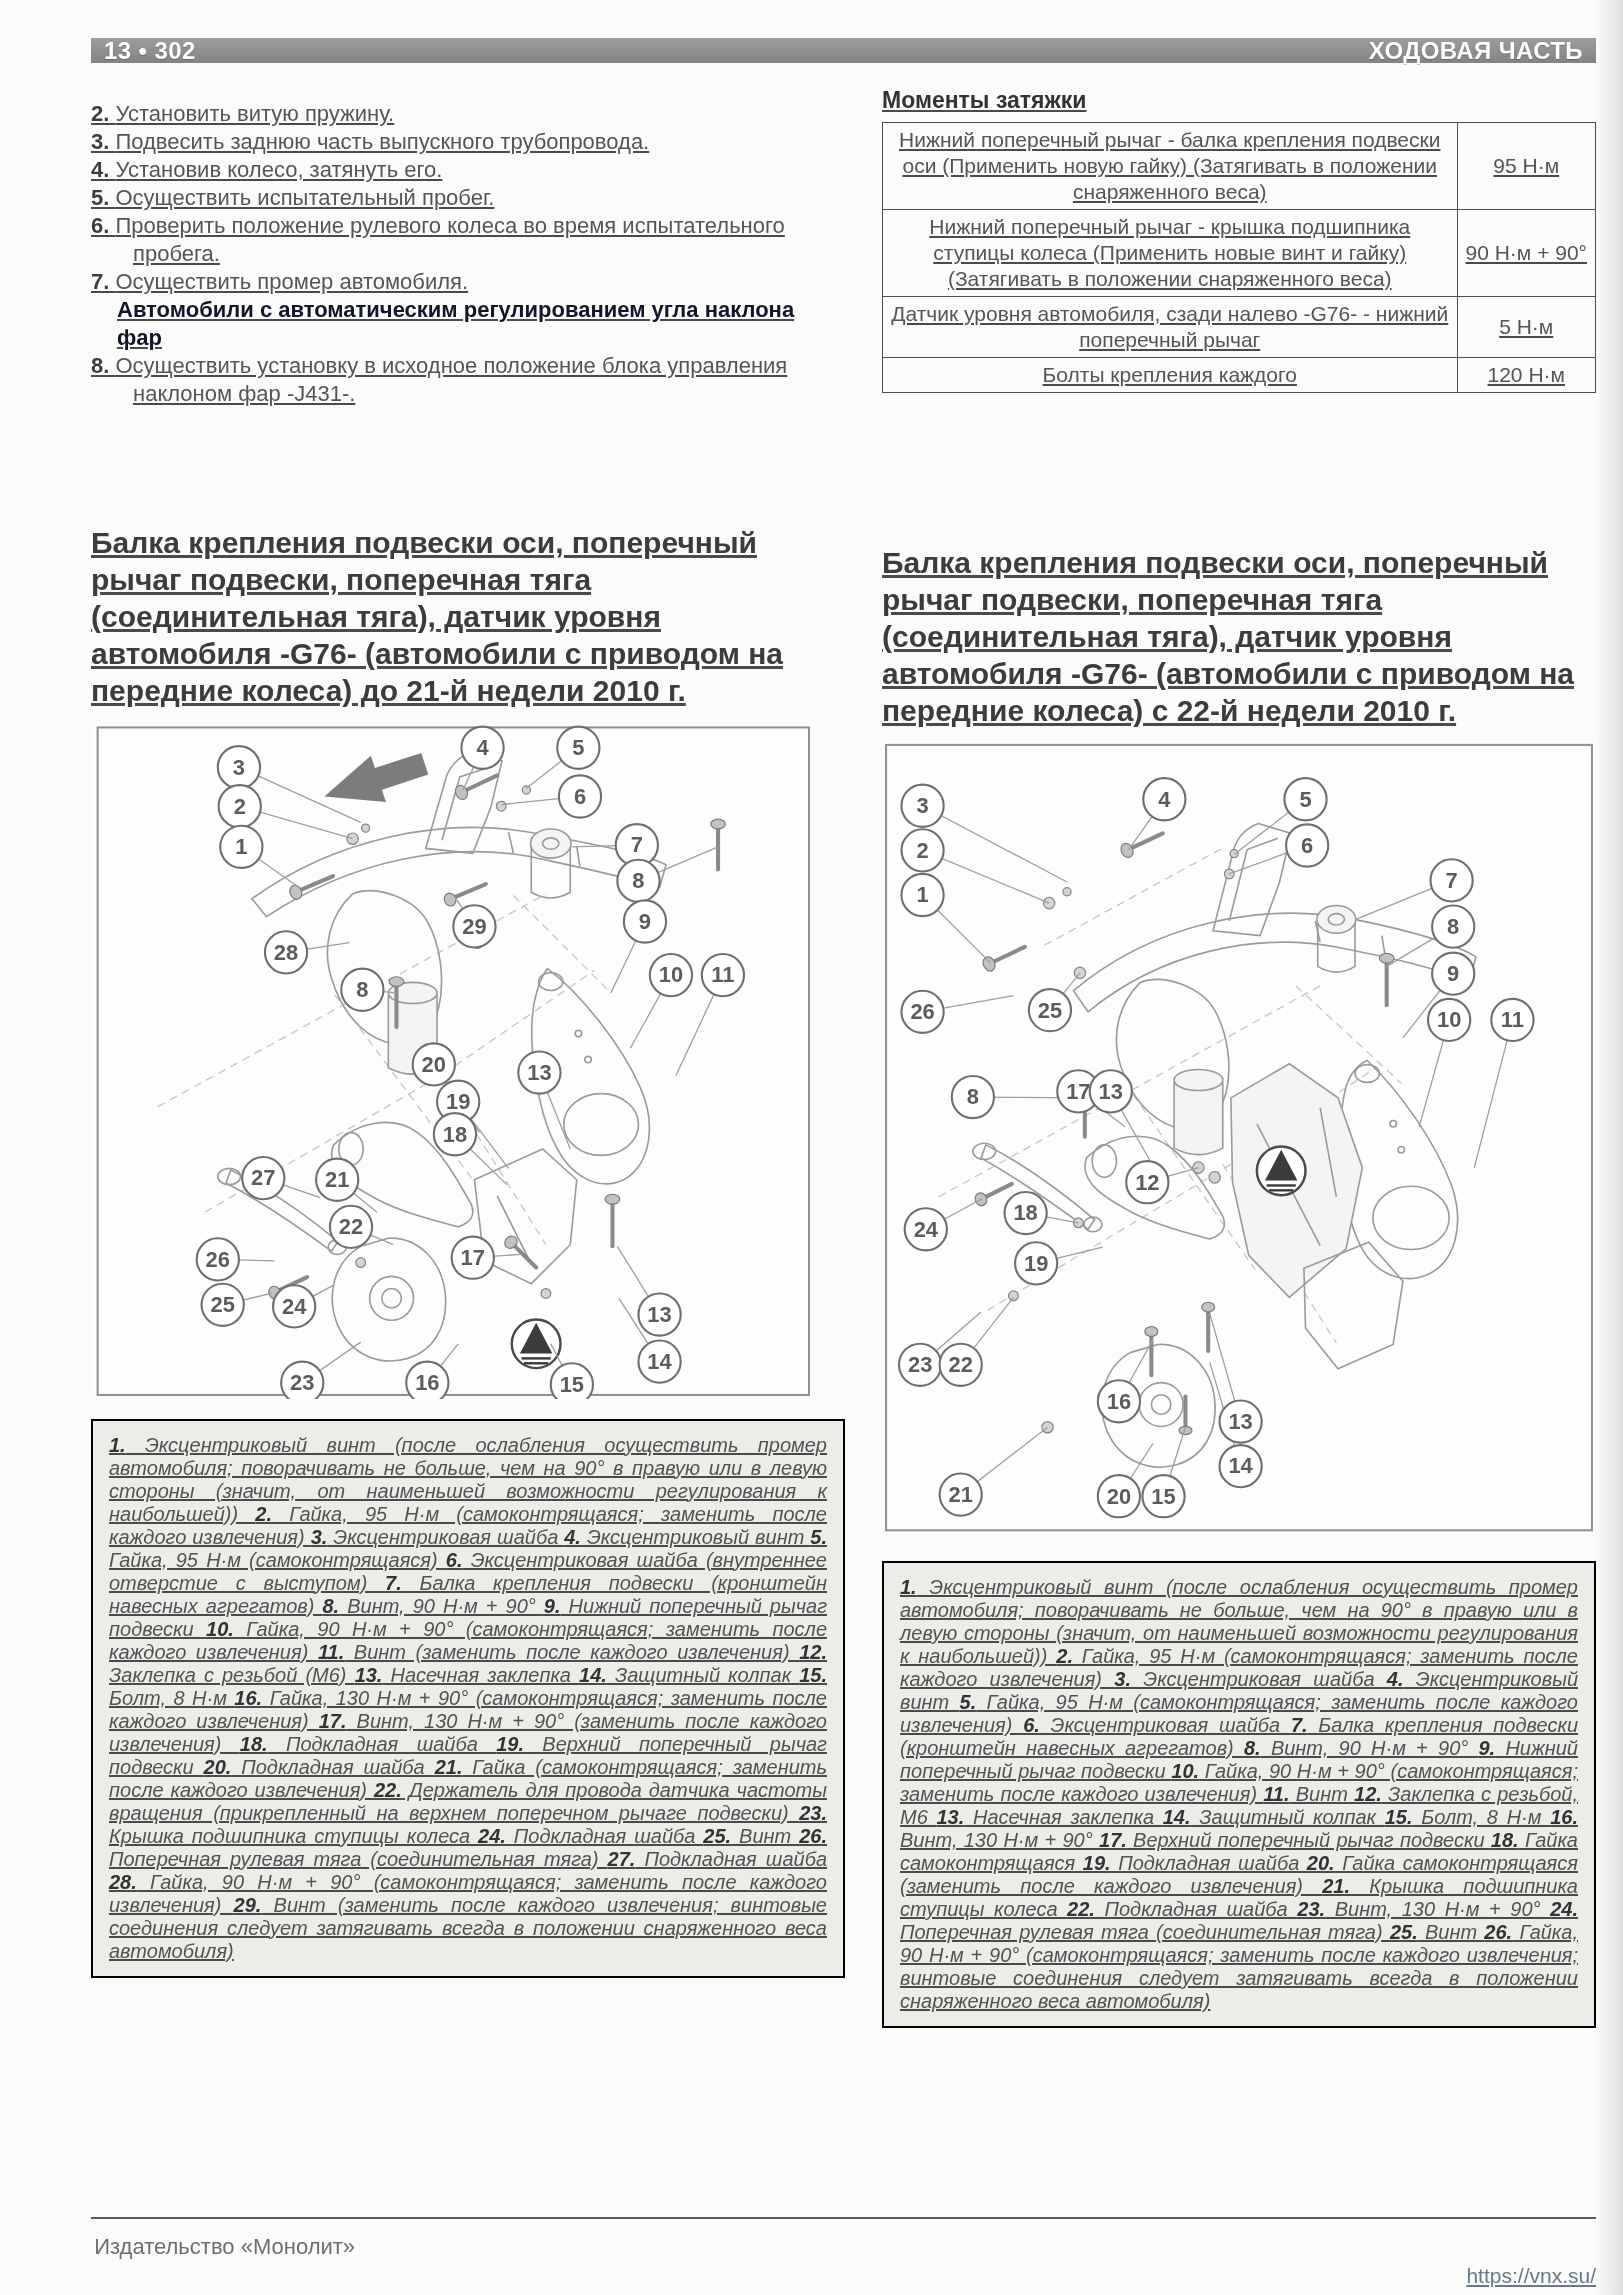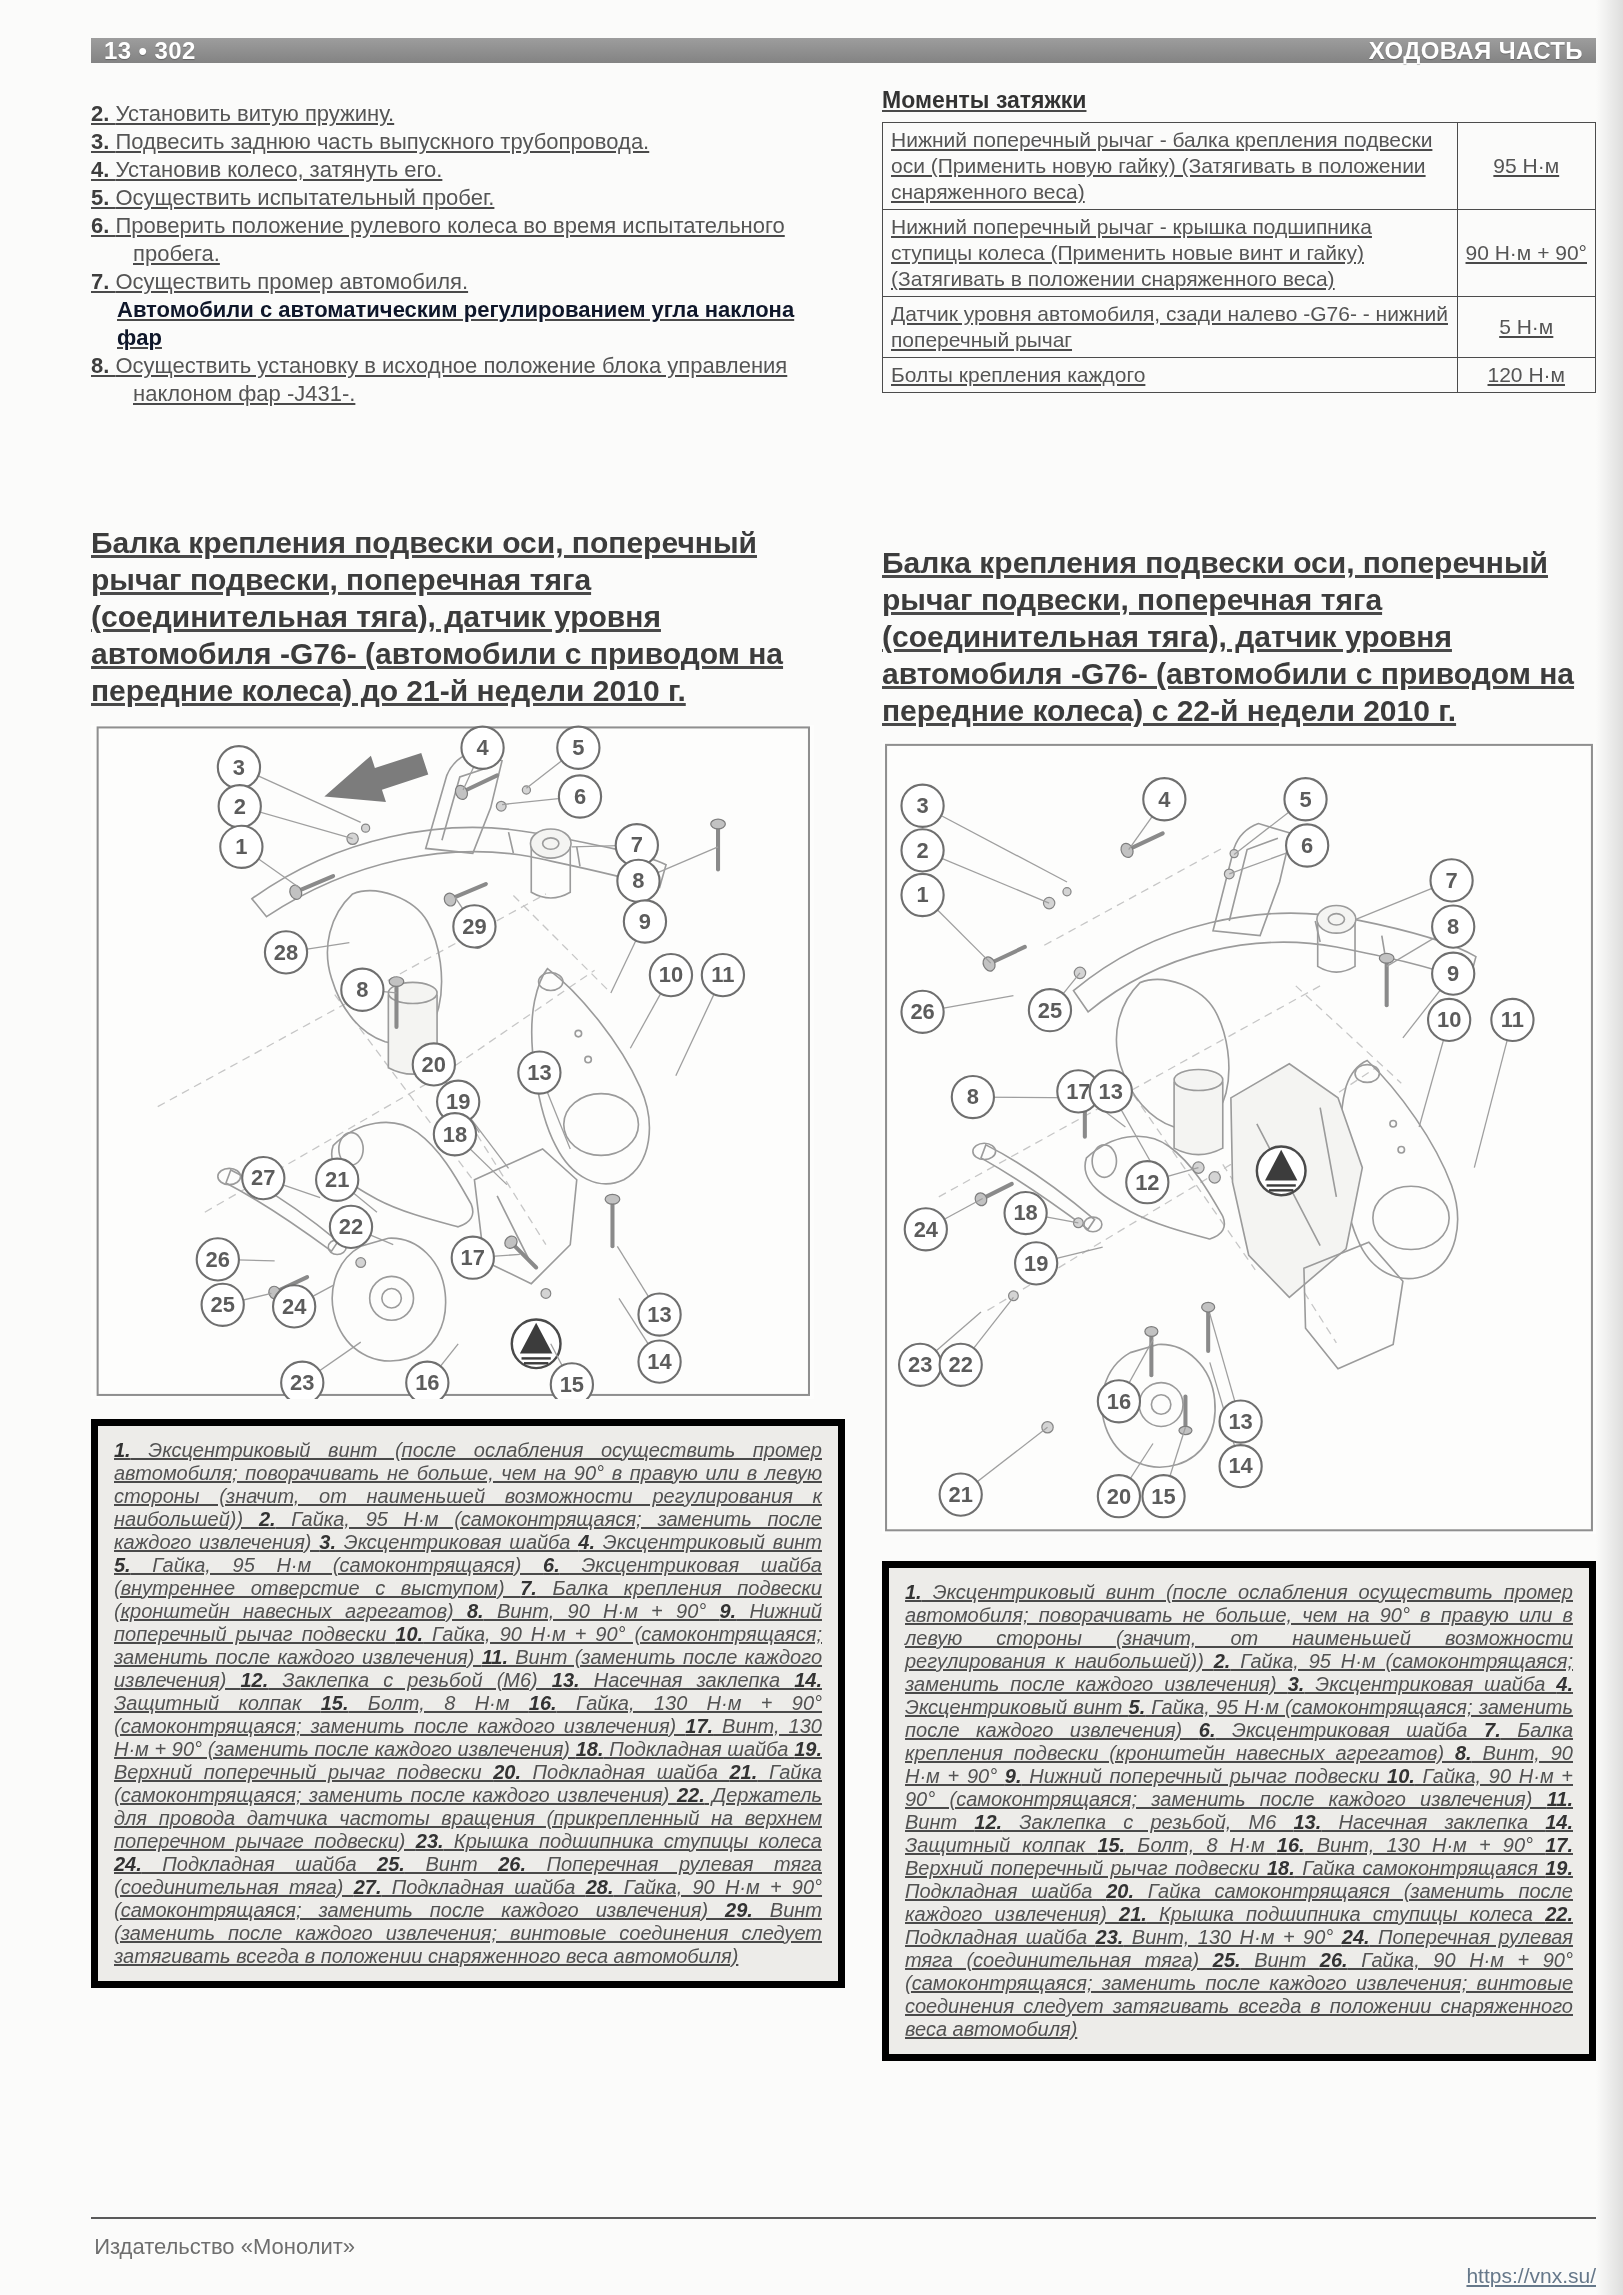--- a/index.html
+++ b/index.html
@@ -15,40 +15,40 @@
   .col-r{flex:1;min-width:0;}
   
   .steps{margin-top:37px;font-size:22px;line-height:28px;color:#555;}
   .step{padding-left:42px;text-indent:-42px;}
   .step b{color:#3d3d3d;}
   .steps-subhead{font-weight:bold;color:#0f172a;margin-left:26px;}
   
   .torque{margin-top:24px;}
   .torque-title{font-weight:bold;font-size:23px;color:#333;margin-bottom:8px;}
   table.tq{border-collapse:collapse;width:100%;font-size:21px;line-height:26px;color:#555;}
-  table.tq td{border:1.6px solid #4c4c4c;padding:4px 8px;}
+  table.tq td{border:1.6px solid #4c4c4c;padding:4px 8px;text-align:center;}
   td.tq-val{width:104px;text-align:center;white-space:nowrap;}
   
   .sec-head{margin-top:116px;font-weight:bold;font-size:30px;line-height:37px;color:#3c3c3c;}
   .col-r .sec-head{margin-top:151px;}
   
   .diag{display:block;margin-top:16px;background:#fdfdfc;}
   .col-r .diag{margin-top:13px;}
   .diag-frame{fill:none;stroke:#8f8f8f;stroke-width:2.5;}
   .part{fill:none;stroke:#9b9b9b;stroke-width:2;}
   .partf{fill:#f4f4f2;stroke:#9b9b9b;stroke-width:2;}
   .dash{fill:none;stroke:#c6c6c6;stroke-width:1.6;stroke-dasharray:10 7;}
   .bolt{stroke:#8a8a8a;stroke-width:5;stroke-linecap:round;}
   .bolth{fill:#c2c2c2;stroke:#7d7d7d;stroke-width:1.5;}
   .nut{fill:#d4d4d4;stroke:#868686;stroke-width:1.5;}
   .lead{stroke:#9f9f9f;stroke-width:1.6;fill:none;}
   .co{fill:#ffffff;stroke:#6f6f6f;stroke-width:2.6;}
   .cot{fill:#5c5c5c;font-size:27px;font-weight:600;font-family:"Liberation Sans",sans-serif;}
   
-  .parts-box{margin-top:19.5px;background:#edecE9;border:7px solid #000000;
+  .parts-box{margin-top:19.5px;background:#edecE9;border:2px solid #000000;
     padding:13px 16px;font-size:20px;line-height:23px;font-style:italic;color:#525252;
     text-align:justify;}
   .col-r .parts-box{margin-top:27px;}
   .parts-box b{color:#333;}
   
   .footer{position:absolute;left:91px;right:28px;bottom:0;height:76px;
     border-top:2.4px solid #5a5a5a;}
   .footer-pub{position:absolute;left:3.2px;top:14.6px;font-size:22px;color:#6e6e6e;}
   .footer-link{position:absolute;left:0;right:0;top:45px;text-align:right;font-size:21px;}
   .footer-link a{color:#66788a;text-decoration:underline;}

